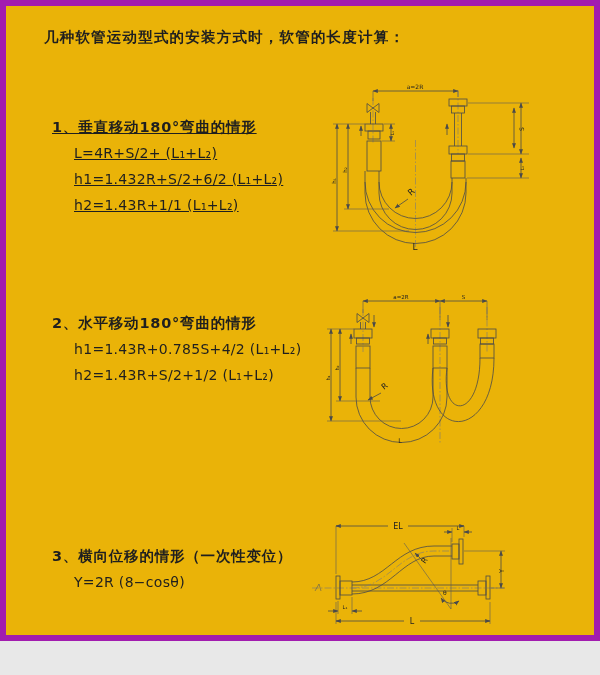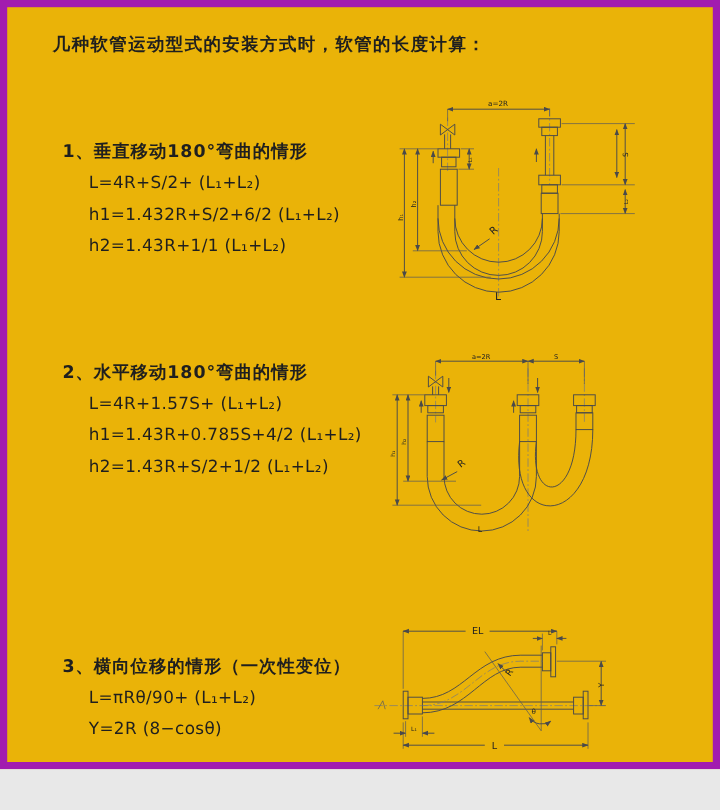--- a/index.html
+++ b/index.html
@@ -13,21 +13,21 @@
     position:absolute;left:38px;top:22px;font-size:14.5px;font-weight:600;
     letter-spacing:1.2px;white-space:nowrap;
   }
   .sec{position:absolute;left:46px;}
   .sec .heading{font-size:14.5px;font-weight:600;letter-spacing:0.8px;line-height:18px;white-space:nowrap;}
   .sec .formula{
     font-size:14px;font-weight:400;margin-left:22px;line-height:18px;
     margin-top:8px;white-space:nowrap;letter-spacing:0.3px;
   }
   .sec .formula:first-of-type{margin-top:10px;}
-  .sec1{top:112px;} .sec2{top:296px;} .sec3{top:541px;}
+  .sec1{top:112px;text-decoration:underline;} .sec2{top:308px;} .sec3{top:541px;}
   svg.diag{position:absolute;overflow:visible;}
   .d1{left:325px;top:76px;}
   .d2{left:318px;top:288px;}
   .d3{left:302px;top:512px;}
   svg .ln{stroke:#4a4a4a;stroke-width:0.8;fill:none;stroke-linecap:butt;}
   svg .thin{stroke:#5a5a5a;stroke-width:0.6;fill:none;}
   svg .cl{stroke:#7a7a7a;stroke-width:0.6;fill:none;stroke-dasharray:7 2 1.5 2;}
   svg text{fill:#222;font-family:"DejaVu Sans","Liberation Sans",sans-serif;}
 </style>
 </head>
@@ -39,28 +39,26 @@
 
   <div class="sec sec1">
     <div class="heading">1、垂直移动180°弯曲的情形</div>
     <div class="formula">L=4R+S/2+ (L₁+L₂)</div>
     <div class="formula">h1=1.432R+S/2+6/2 (L₁+L₂)</div>
     <div class="formula">h2=1.43R+1/1 (L₁+L₂)</div>
   </div>
 
   <div class="sec sec2">
     <div class="heading">2、水平移动180°弯曲的情形</div>
-    <div class="formula">L=4R+1.57S+ (L₁+L₂)</div>
     <div class="formula">h1=1.43R+0.785S+4/2 (L₁+L₂)</div>
     <div class="formula">h2=1.43R+S/2+1/2 (L₁+L₂)</div>
   </div>
 
   <div class="sec sec3">
     <div class="heading">3、横向位移的情形（一次性变位）</div>
-    <div class="formula">L=πRθ/90+ (L₁+L₂)</div>
     <div class="formula">Y=2R (8−cosθ)</div>
   </div>
 
   <svg class="diag d1" width="205" height="172" viewBox="0 0 205 172">
     <defs>
       <marker id="m1e" orient="auto" markerWidth="7" markerHeight="6" refX="6" refY="2.5">
         <path d="M0,0L6.5,2.5L0,5Z" fill="#4a4a4a"></path>
       </marker>
       <marker id="m1s" orient="auto-start-reverse" markerWidth="7" markerHeight="6" refX="6" refY="2.5">
         <path d="M0,0L6.5,2.5L0,5Z" fill="#4a4a4a"></path>

